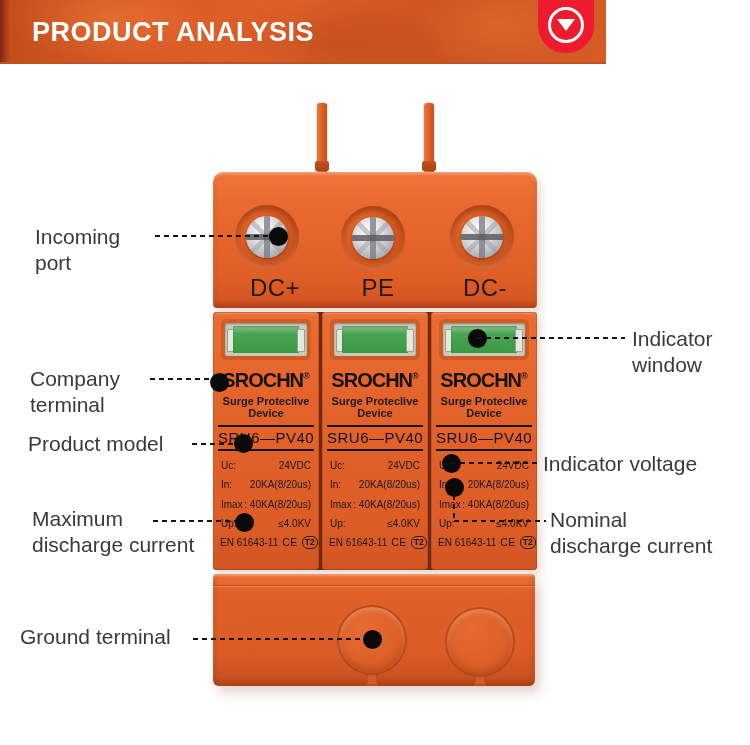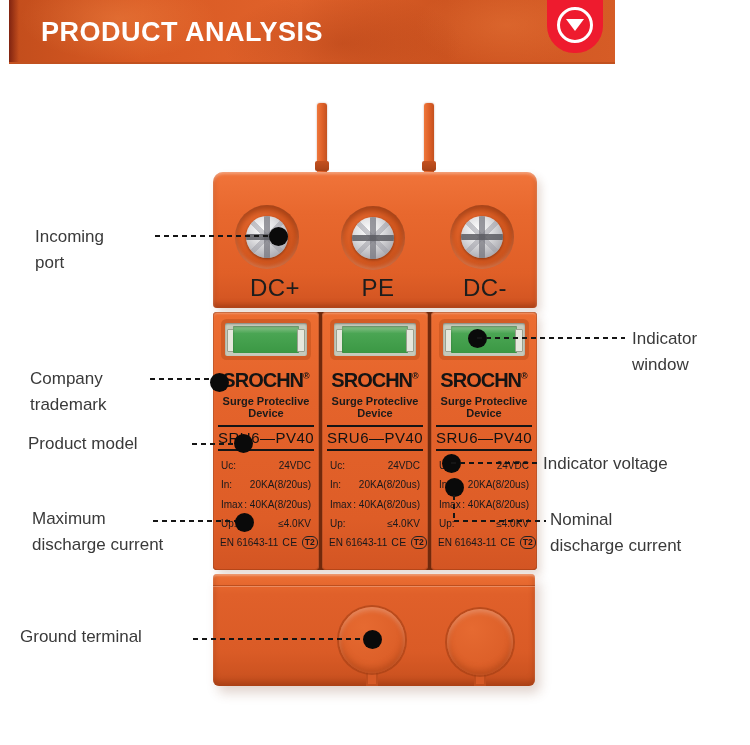--- a/index.html
+++ b/index.html
@@ -3,21 +3,21 @@
 <meta charset="utf-8">
 <style>
   html,body { margin:0; padding:0; background:#fff; }
   .canvas {
     position:relative; width:750px; height:745px; background:#ffffff;
     font-family:"Liberation Sans", sans-serif; overflow:hidden;
   }
 
   
   .banner {
-    position:absolute; left:9px; top:0; width:606px; height:62px;
+    position:absolute; left:0; top:0; width:606px; height:62px;
     background:
       linear-gradient(90deg, rgba(125,33,16,.95) 0px, rgba(125,33,16,0) 10px),
       radial-gradient(140px 60px at 18% 30%, rgba(255,160,90,.28), rgba(255,160,90,0) 70%),
       radial-gradient(160px 70px at 55% 70%, rgba(150,45,10,.30), rgba(150,45,10,0) 75%),
       radial-gradient(130px 60px at 82% 40%, rgba(255,150,80,.22), rgba(255,150,80,0) 70%),
       linear-gradient(90deg, #c24d1c 0%, #d95a23 22%, #e0622b 48%, #cd5420 72%, #d65c26 100%);
     border-bottom:2px solid #c2511f;
   }
   .banner-title {
     position:absolute; left:32px; top:18px; font-size:27px; line-height:28px;
@@ -147,21 +147,21 @@
   .knob-1 { left:126px; top:33px; } .knob-2 { left:234px; top:35px; }
   .slot {
     position:absolute; bottom:0; width:12px; height:20px;
     background:#d65a26; border-radius:3px 3px 0 0;
     box-shadow:inset 0 0 0 2px rgba(150,55,15,.35);
   }
   .slot-1 { left:153px; } .slot-2 { left:261px; }
 
   
   .callout-label {
-    position:absolute; font-size:17px; line-height:26px; color:#3a3a3a; white-space:nowrap;
+    position:absolute; font-size:21px; line-height:26px; color:#3a3a3a; white-space:nowrap;
   }
   .dash-h { position:absolute; height:2px; background:repeating-linear-gradient(90deg,#151515 0 5px, transparent 5px 9px); }
   .dash-v { position:absolute; width:2px;  background:repeating-linear-gradient(180deg,#151515 0 5px, transparent 5px 9px); }
   .dot { position:absolute; width:19px; height:19px; border-radius:50%; background:#0a0a0a; }
 </style>
 </head>
 <body>
 
 <div class="canvas">
 
@@ -299,21 +299,21 @@
 
   <div class="callout-label" style="left:35px; top:224px;">
     <span>Incoming</span><br>
     <span>port</span>
   </div>
   <div class="dash-h" style="left:155px; top:235px; width:123px;"></div>
   <div class="dot" style="left:269px; top:227px;"></div>
 
   <div class="callout-label" style="left:30px; top:366px;">
     <span>Company</span><br>
-    <span>trademark</span>
+    <span>terminal</span>
   </div>
   <div class="dash-h" style="left:150px; top:378px; width:69px;"></div>
   <div class="dot" style="left:210px; top:373px;"></div>
 
   <div class="callout-label" style="left:28px; top:431px;">Product model</div>
   <div class="dash-h" style="left:192px; top:443px; width:51px;"></div>
   <div class="dot" style="left:234px; top:434px;"></div>
 
   <div class="callout-label" style="left:32px; top:506px;">
     <span>Maximum</span><br>

